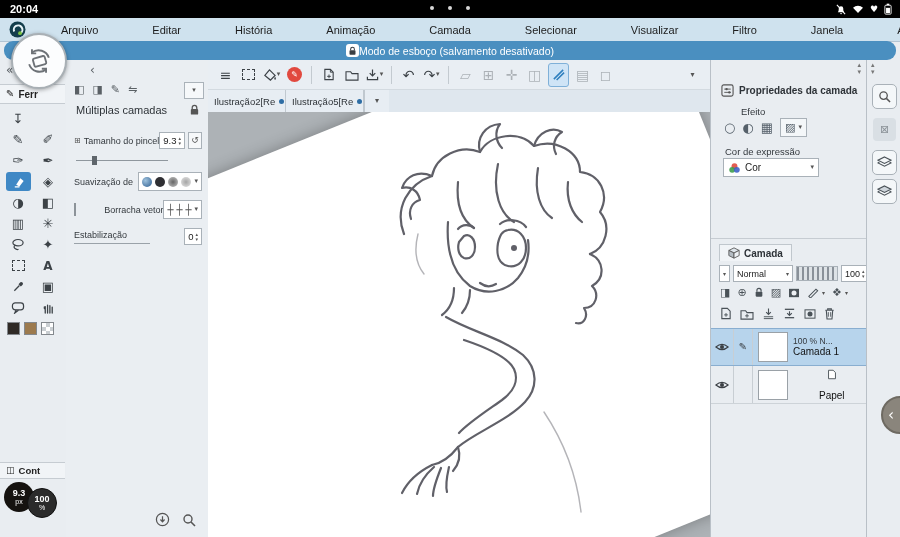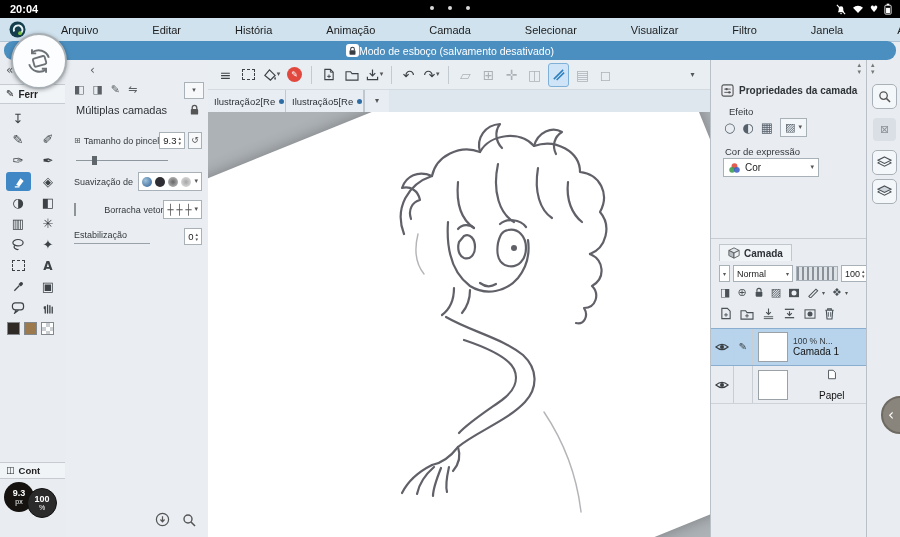--- a/index.html
+++ b/index.html
@@ -544,21 +544,21 @@
       <span>
         <svg width="13" height="13" viewBox="0 0 14 14">
             <rect x="1" y="1" width="12" height="12" rx="2" fill="none" stroke="#555" stroke-width="1.2"></rect>
             <path d="M3.5 5.5 h7 M3.5 9 h7" stroke="#555"></path>
             <circle cx="6" cy="5.5" r="1.3" fill="#555"></circle>
             <circle cx="9" cy="9" r="1.3" fill="#555"></circle>
           </svg>
       </span>
       <span id="lp-title">Propriedades da camada</span>
     </div>
-    <span class="rlabel" style="left:18px;top:46px;">Efeito</span>
+    <span class="rlabel" style="left:30px;top:46px;">Efeito</span>
     <div id="effects-row">
       <span class="g">○</span>
       <span class="g">◐</span>
       <span class="g">▦</span>
       <span class="fx-box">
         <span class="g">▨</span>
         <span class="chev g">▾</span>
       </span>
     </div>
     <span class="rlabel" style="left:14px;top:86px;">Cor de expressão</span>

